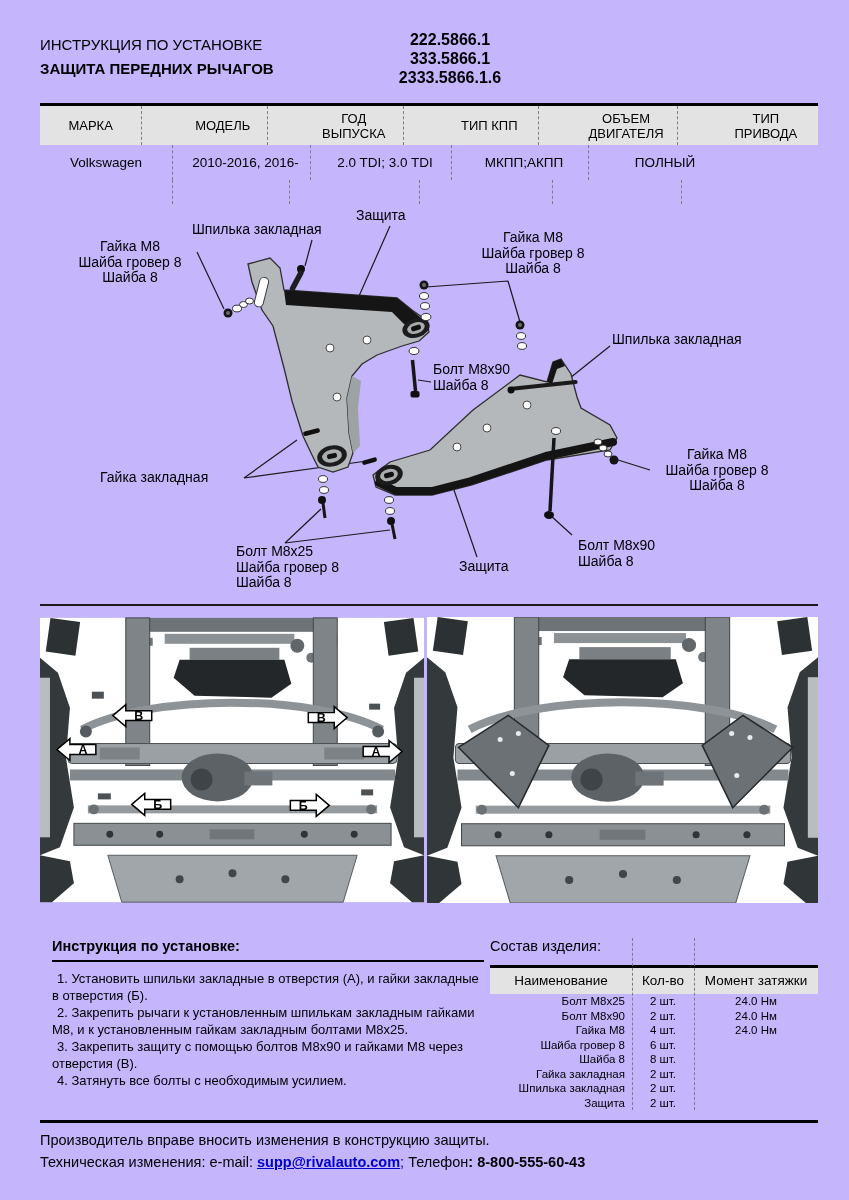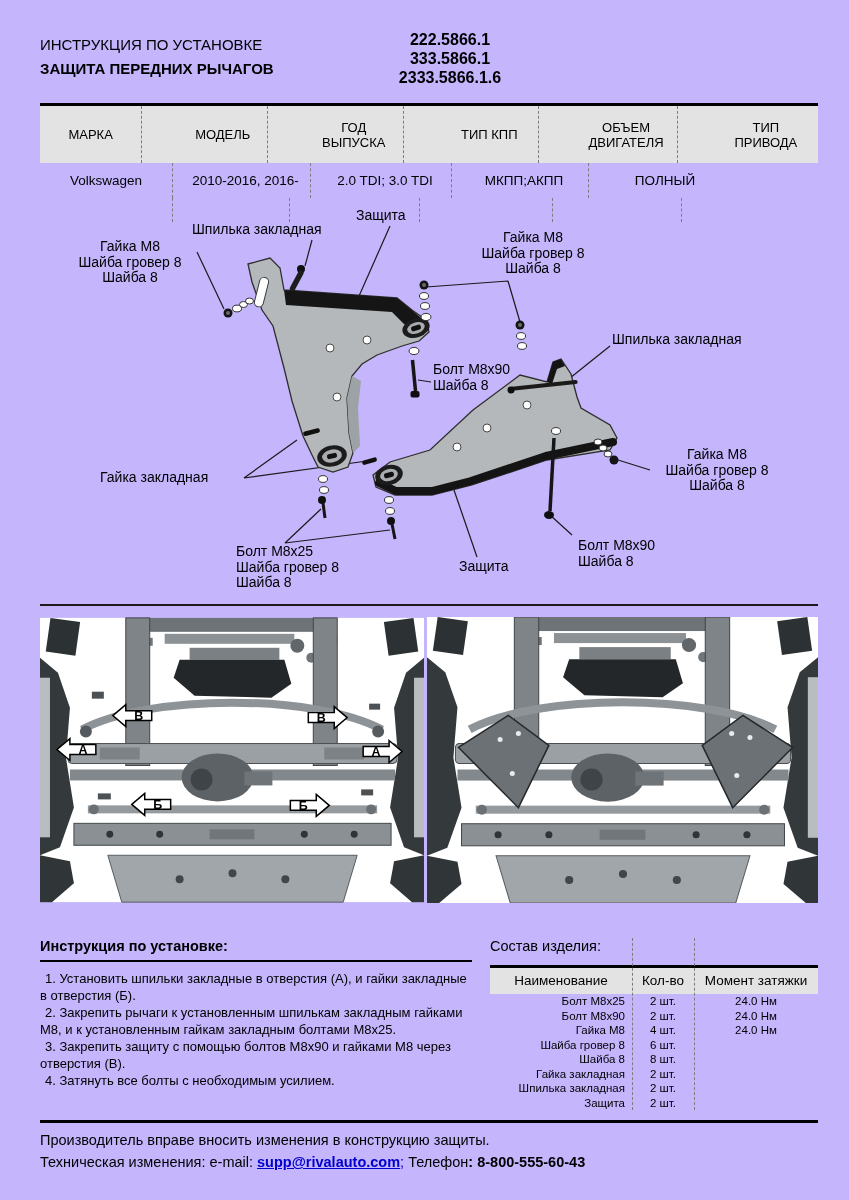--- a/index.html
+++ b/index.html
@@ -6,39 +6,39 @@
   .page{position:relative;width:849px;height:1200px;background:#c4b5fd;margin:0 auto;
         font-family:"Liberation Sans",sans-serif;color:#000;overflow:hidden;}
   
   .hdr-title{position:absolute;left:40px;top:36px;font-size:15px;line-height:18px;}
   .hdr-title .l2{font-weight:bold;margin-top:6px;}
   .part-numbers{position:absolute;left:290px;top:30px;width:320px;text-align:center;
                 font-weight:bold;font-size:16px;line-height:19px;}
   
   .spec{position:absolute;left:40px;top:103px;width:778px;border-top:3px solid #000;}
   .spec-row{display:flex;}
-  .spec-head{background:#e3e3e3;height:57px;gap:36px;}
+  .spec-head{background:#e3e3e3;height:39px;gap:36px;}
   .spec-data{height:35px;gap:8px;}
   .spec-tails{height:24px;}
   .spec-cell{display:flex;align-items:center;justify-content:center;text-align:center;
              font-size:13px;line-height:15px;white-space:pre-line;border-right:1px dashed #7d7d7d;box-sizing:border-box;}
   .spec-cell:last-child{border-right:none;}
   .spec-data .spec-cell{font-size:13.5px;}
   .c1{width:133px;}.c2{width:117px;}.c3{width:130px;}.c4{width:133px;}.c5{width:129px;}.c6{width:136px;}
   
   .diagram{position:absolute;left:40px;top:198px;width:778px;height:406px;}
   .diagram svg{position:absolute;left:0;top:0;}
   .dlabel{position:absolute;font-size:14px;line-height:15.5px;white-space:pre-line;}
   .dl-center{text-align:center;}
   .rule{position:absolute;left:40px;width:778px;border-top:2px solid #1a1a1a;}
   
   .photo{position:absolute;top:617px;}
   .photo svg text{font-family:"Liberation Sans",sans-serif;font-weight:bold;font-size:12.5px;}
   
-  .instructions{position:absolute;left:40px;top:938px;width:432px;}
+  .instructions{position:absolute;left:52px;top:938px;width:432px;}
   .instructions .title{font-size:14.5px;font-weight:bold;}
   .instructions .underline{border-top:2px solid #000;margin-top:6px;margin-bottom:8px;}
   .step{font-size:13px;line-height:17px;text-indent:5px;margin:0;}
   .parts{position:absolute;left:490px;top:938px;width:328px;height:176px;}
   .parts .title{font-size:14.5px;font-weight:normal;}
   .parts-table{position:absolute;left:0;top:27px;width:328px;border-top:3px solid #000;}
   .parts-row{display:flex;}
   .parts-head{background:#e3e3e3;height:26px;}
   .parts-head .pcell{font-size:13.5px;display:flex;align-items:center;justify-content:center;}
   .parts-body .parts-row{height:14.5px;}

